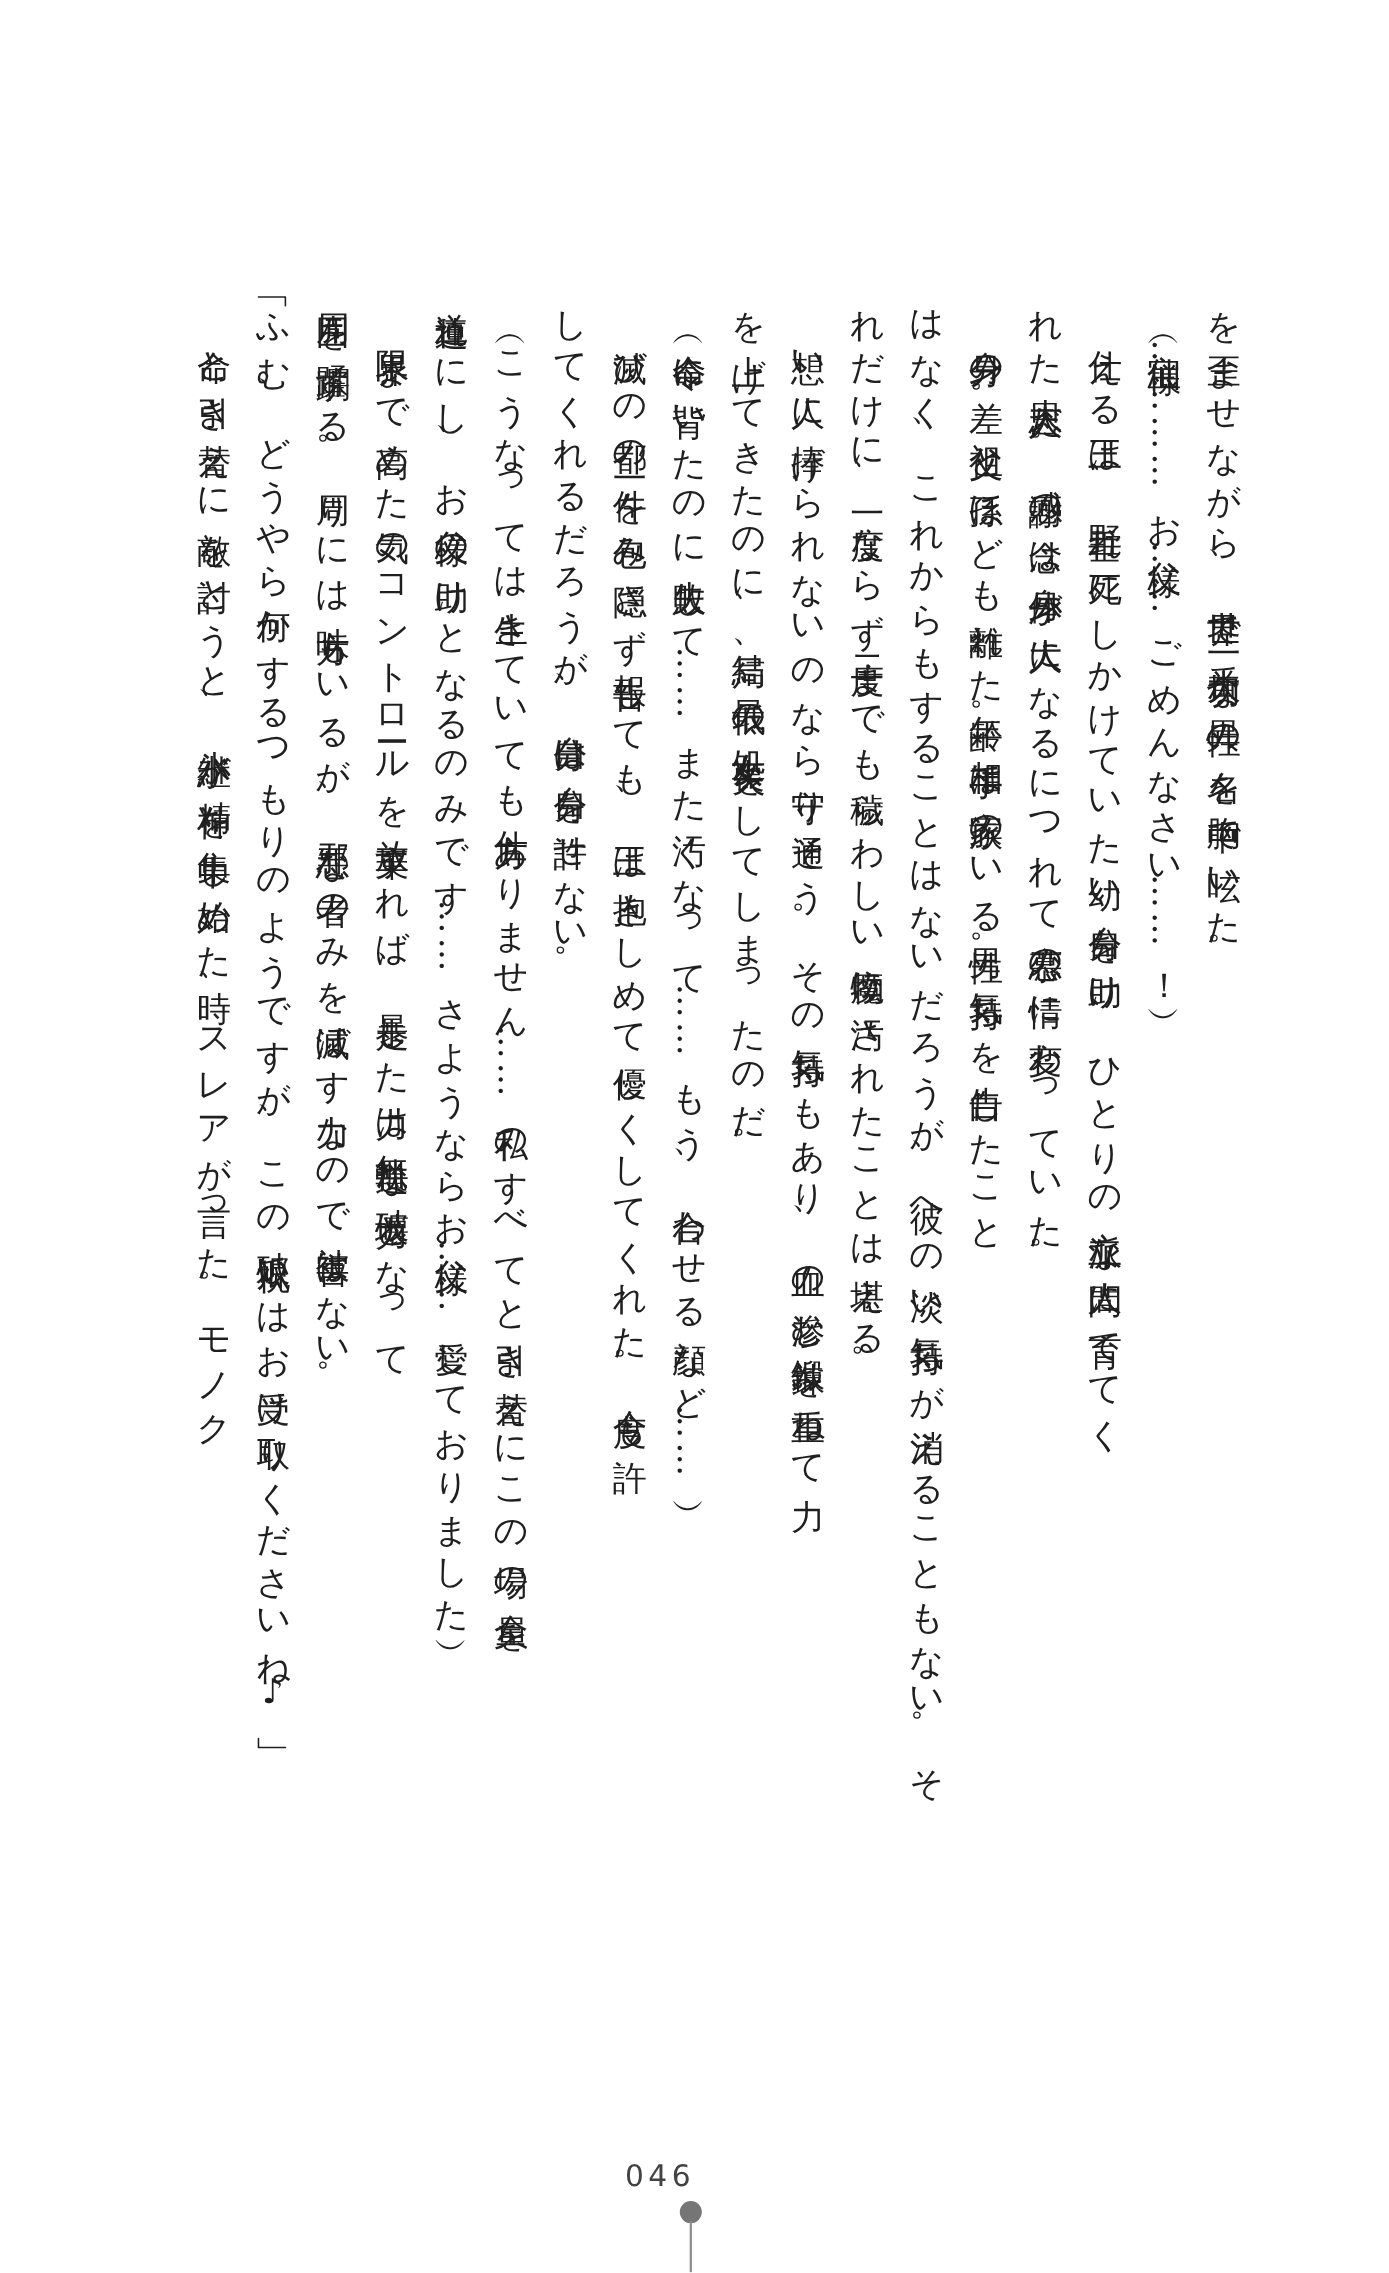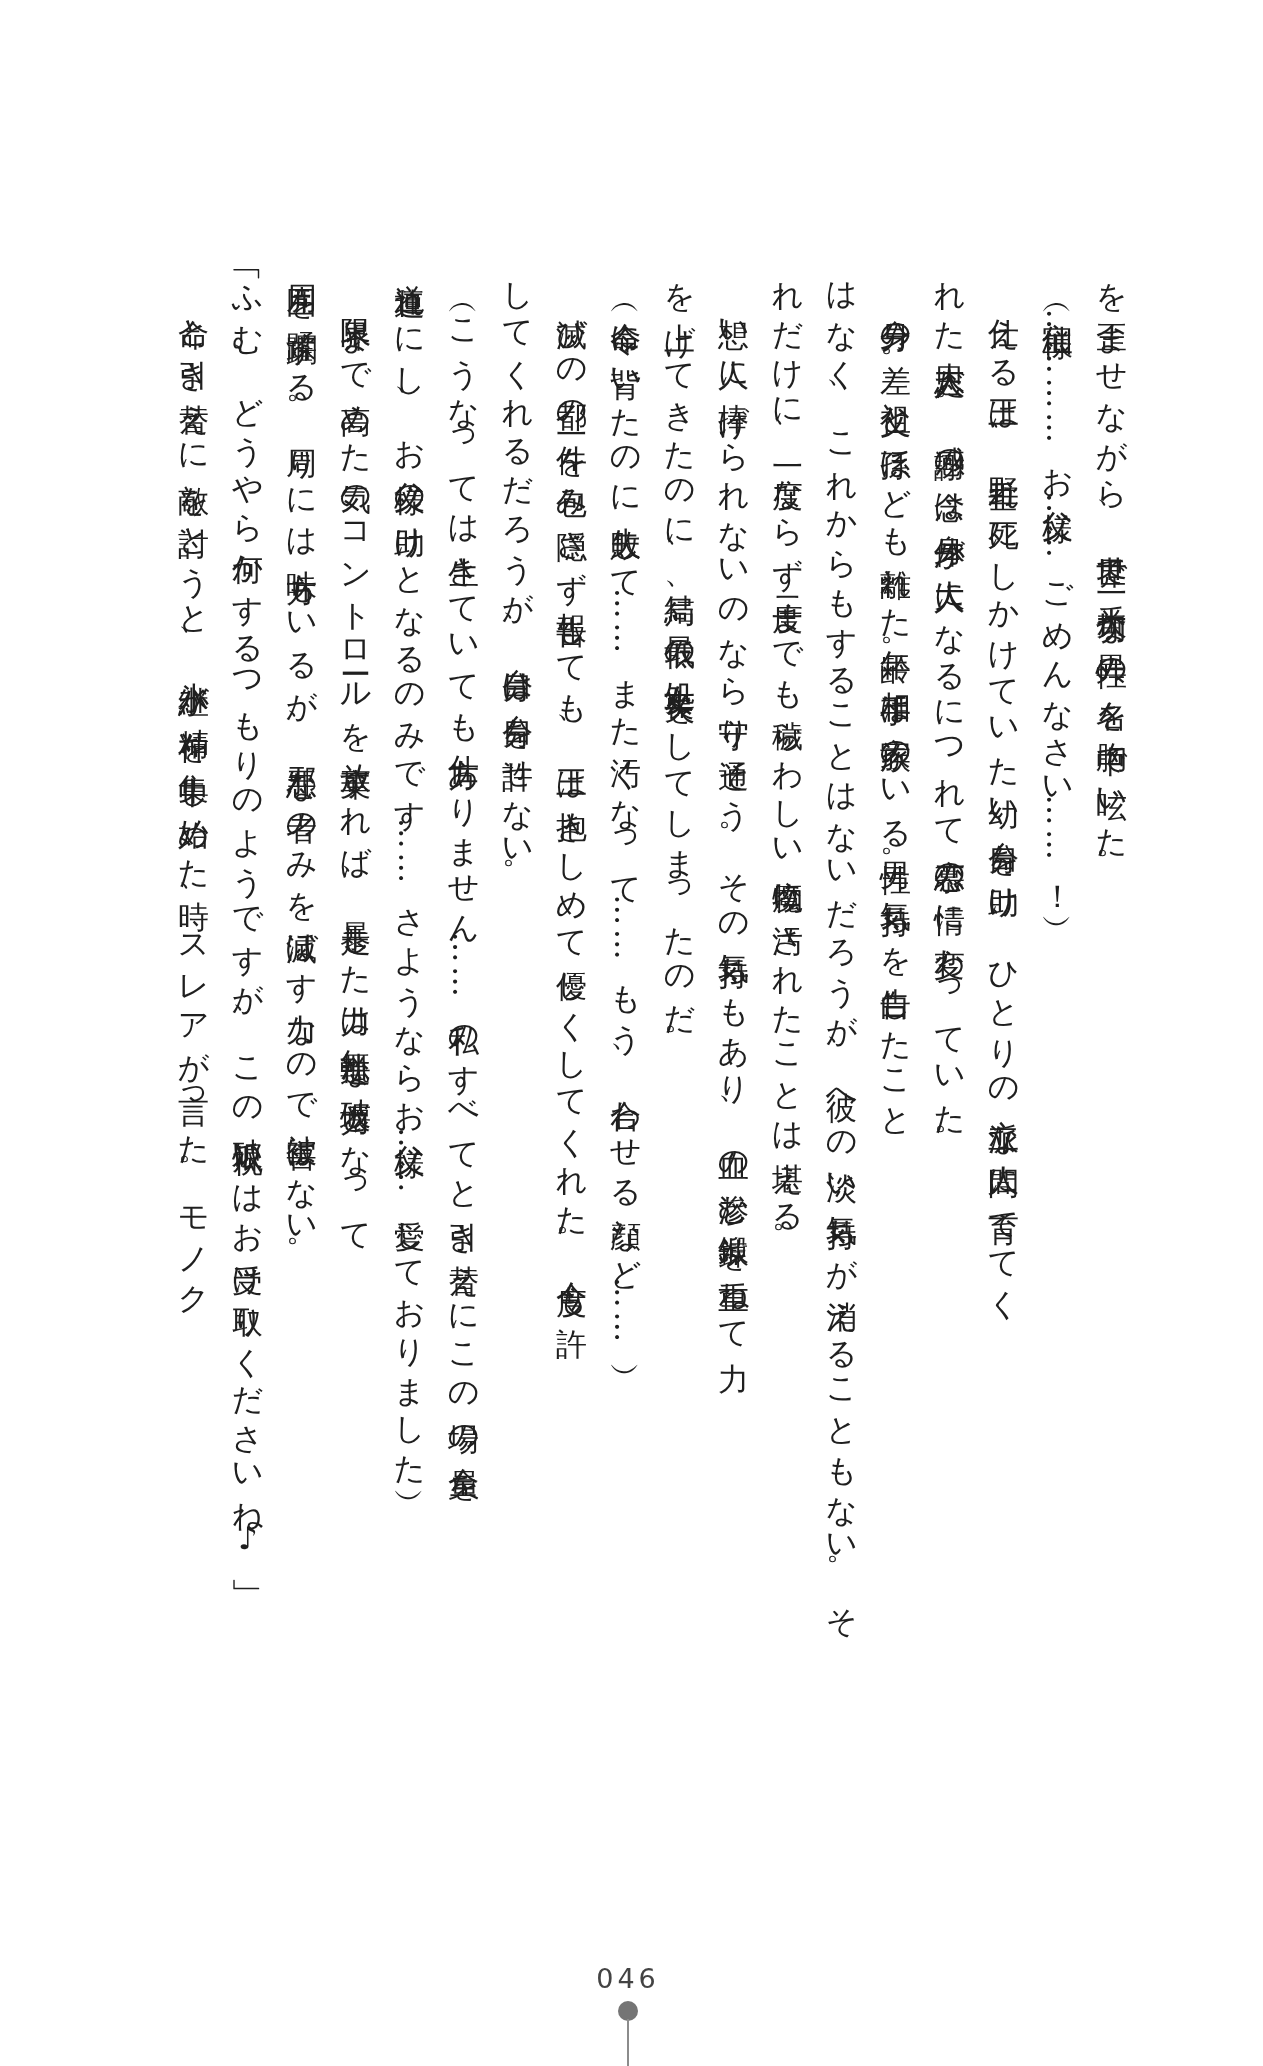--- a/index.html
+++ b/index.html
@@ -26,21 +26,21 @@
     line-height: 54px;
     letter-spacing: 3.5px;
     color: #1f1f1f;
   }
   .text-column {
     white-space: nowrap;
   }
   .footer-page-number {
     position: absolute;
     top: 1963px;
-    left: 628px;
+    left: 600px;
     transform: translateX(-50%);
     font-family: "DejaVu Sans", "Liberation Sans", sans-serif;
     font-size: 27px;
     letter-spacing: 4px;
     color: #434343;
     font-weight: normal;
   }
   .footer-dot {
     position: absolute;
     top: 2001px;

